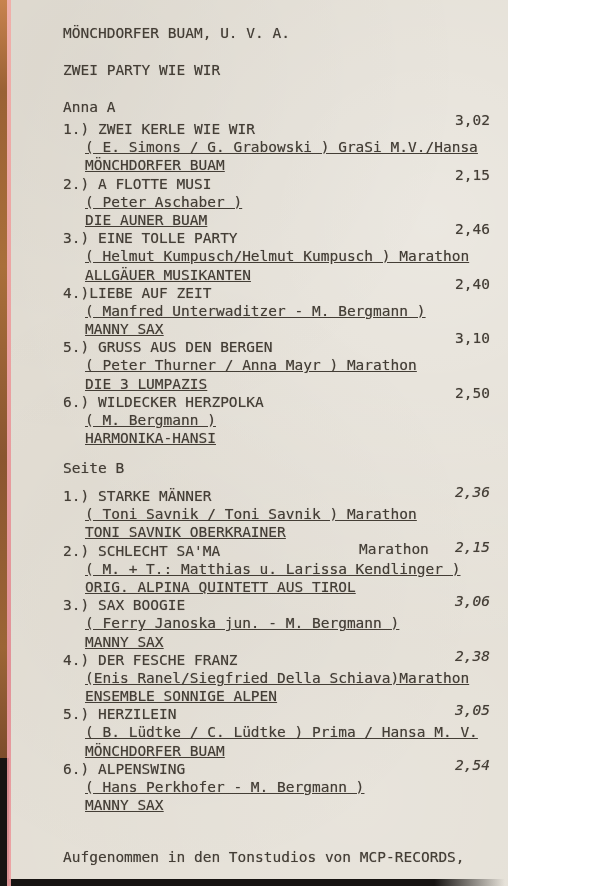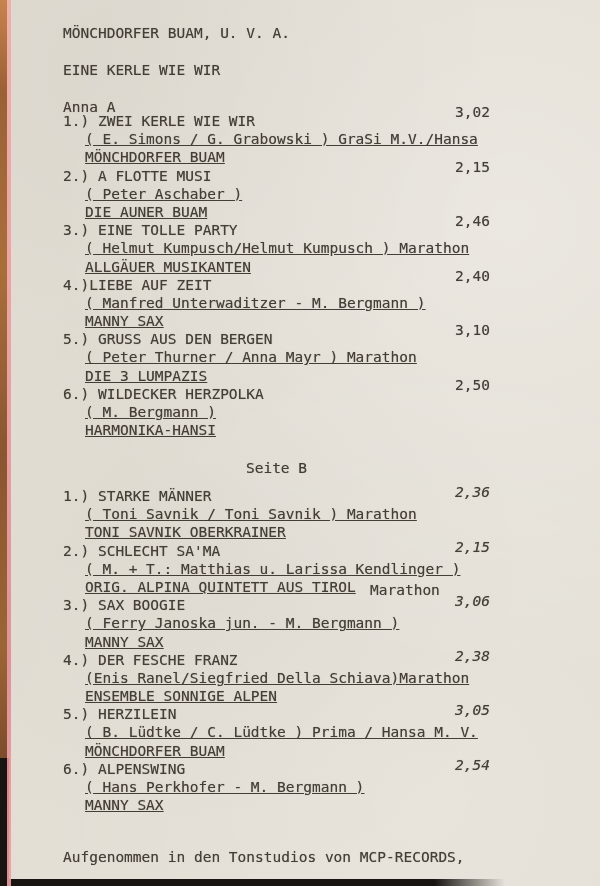--- a/index.html
+++ b/index.html
@@ -1,21 +1,21 @@
 <!DOCTYPE html>
 <html><head>
 <meta charset="utf-8">
 <style>
   html,body{margin:0;padding:0;}
   body{
     width:600px;height:886px;overflow:hidden;
     font-family:"DejaVu Sans Mono","Liberation Mono",monospace;
   }
   .photo{
-    position:relative;width:600px;height:886px;overflow:hidden;
+    position:relative;width:508px;height:886px;overflow:hidden;
     background:
       radial-gradient(circle at 18% 8%, rgba(0,0,0,0.03), transparent 42%),
       radial-gradient(circle at 85% 25%, rgba(255,255,255,0.30), transparent 55%),
       radial-gradient(circle at 35% 65%, rgba(0,0,0,0.022), transparent 48%),
       radial-gradient(circle at 70% 90%, rgba(255,255,255,0.18), transparent 50%),
       #e3ded4;
   }
   
   .wood-edge{
     position:absolute;left:0;top:0;width:7px;height:762px;
@@ -33,41 +33,41 @@
   .dark-edge-bottom{
     position:absolute;left:0;bottom:0;height:7px;width:505px;
     background:linear-gradient(90deg,#171412 0%,#171412 86%,rgba(23,20,18,0) 100%);
   }
   
   .typed{color:#443e36;font-size:14.5px;line-height:18.2px;text-shadow:0 0 0.7px rgba(68,62,54,0.55);}
   .abs{position:absolute;left:63px;width:427px;white-space:pre;}
   .artist-line{top:24px;}
   .album-title{top:61px;}
   .side-label-a{top:98px;}
-  .tracks-a{top:112px;}
-  .side-label-b{top:459px;text-align:center;}
+  .tracks-a{top:120px;}
+  .side-label-b{top:459px;}
   .tracks-b{top:487px;}
   .footer{top:812px;}
   .trow{height:18.2px;position:relative;white-space:pre;}
   .credit,.artist{padding-left:22px;text-decoration:underline;}
   .time{position:absolute;right:0;top:-9px;text-align:center;}
   .tracks-b .time{top:-4px;font-style:italic;}
-  .midlabel{position:absolute;left:307px;top:-2px;margin-top:41px;}
+  .midlabel{position:absolute;left:296px;top:-2px;}
 </style>
 </head>
 <body>
 
 <div class="photo">
   <div class="wood-edge"></div>
   <div class="dark-edge-left"></div>
   <div class="dark-edge-bottom"></div>
   <div class="pink-edge"></div>
 
   <div class="typed abs artist-line">MÖNCHDORFER BUAM, U. V. A.</div>
-  <div class="typed abs album-title">EINE KERLE WIE WIR</div>
+  <div class="typed abs album-title">ZWEI PARTY WIE WIR</div>
 
   <div class="typed abs side-label-a">Anna A</div>
   <div class="typed abs tracks-a" id="side-0-tracks"><div class="track"><div class="trow title-row"><span>1.) ZWEI KERLE WIE WIR</span><span class="time">3,02</span></div><div class="trow credit">( E. Simons / G. Grabowski ) GraSi M.V./Hansa</div><div class="trow artist">MÖNCHDORFER BUAM</div></div><div class="track"><div class="trow title-row"><span>2.) A FLOTTE MUSI</span><span class="time">2,15</span></div><div class="trow credit">( Peter Aschaber )</div><div class="trow artist">DIE AUNER BUAM</div></div><div class="track"><div class="trow title-row"><span>3.) EINE TOLLE PARTY</span><span class="time">2,46</span></div><div class="trow credit">( Helmut Kumpusch/Helmut Kumpusch ) Marathon</div><div class="trow artist">ALLGÄUER MUSIKANTEN</div></div><div class="track"><div class="trow title-row"><span>4.)LIEBE AUF ZEIT</span><span class="time">2,40</span></div><div class="trow credit">( Manfred Unterwaditzer - M. Bergmann )</div><div class="trow artist">MANNY SAX</div></div><div class="track"><div class="trow title-row"><span>5.) GRUSS AUS DEN BERGEN</span><span class="time">3,10</span></div><div class="trow credit">( Peter Thurner / Anna Mayr ) Marathon</div><div class="trow artist">DIE 3 LUMPAZIS</div></div><div class="track"><div class="trow title-row"><span>6.) WILDECKER HERZPOLKA</span><span class="time">2,50</span></div><div class="trow credit">( M. Bergmann )</div><div class="trow artist">HARMONIKA-HANSI</div></div></div>
 
   <div class="typed abs side-label-b">Seite B</div>
   <div class="typed abs tracks-b" id="side-1-tracks"><div class="track"><div class="trow title-row"><span>1.) STARKE MÄNNER</span><span class="time">2,36</span></div><div class="trow credit">( Toni Savnik / Toni Savnik ) Marathon</div><div class="trow artist">TONI SAVNIK OBERKRAINER</div></div><div class="track"><div class="trow title-row"><span>2.) SCHLECHT SA'MA</span><span class="midlabel">Marathon</span><span class="time">2,15</span></div><div class="trow credit">( M. + T.: Matthias u. Larissa Kendlinger )</div><div class="trow artist">ORIG. ALPINA QUINTETT AUS TIROL</div></div><div class="track"><div class="trow title-row"><span>3.) SAX BOOGIE</span><span class="time">3,06</span></div><div class="trow credit">( Ferry Janoska jun. - M. Bergmann )</div><div class="trow artist">MANNY SAX</div></div><div class="track"><div class="trow title-row"><span>4.) DER FESCHE FRANZ</span><span class="time">2,38</span></div><div class="trow credit">(Enis Ranel/Siegfried Della Schiava)Marathon</div><div class="trow artist">ENSEMBLE SONNIGE ALPEN</div></div><div class="track"><div class="trow title-row"><span>5.) HERZILEIN</span><span class="time">3,05</span></div><div class="trow credit">( B. Lüdtke / C. Lüdtke ) Prima / Hansa M. V.</div><div class="trow artist">MÖNCHDORFER BUAM</div></div><div class="track"><div class="trow title-row"><span>6.) ALPENSWING</span><span class="time">2,54</span></div><div class="trow credit">( Hans Perkhofer - M. Bergmann )</div><div class="trow artist">MANNY SAX</div></div></div>
 
   <div class="typed abs footer">
     <div class="trow">Aufgenommen in den Tonstudios von MCP-RECORDS,</div>
     

